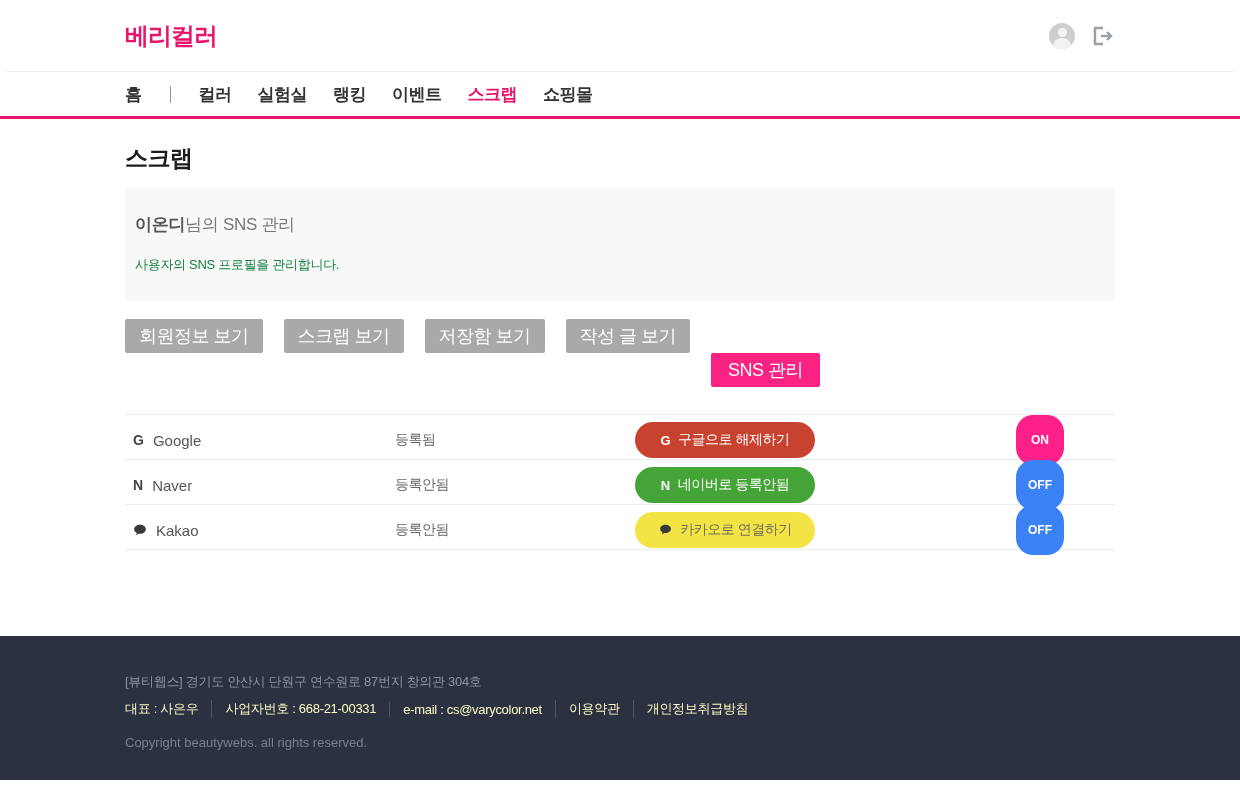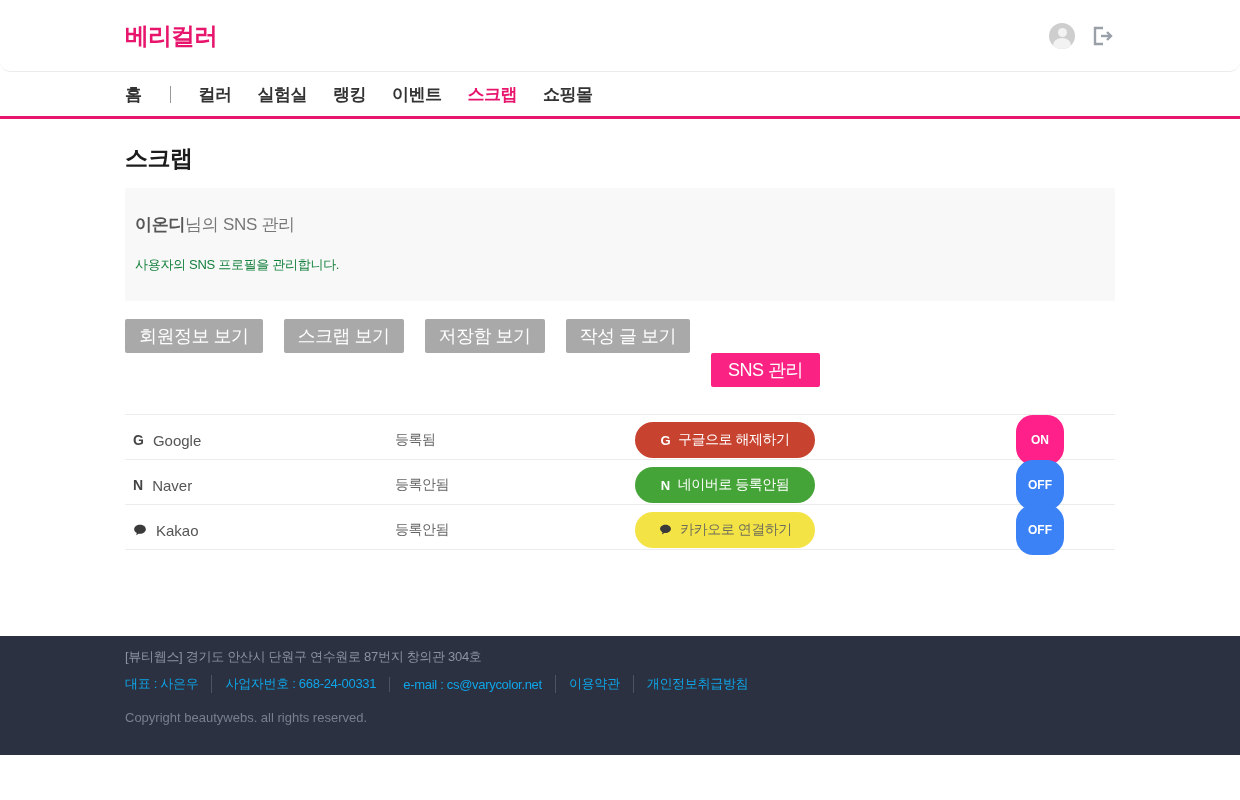--- a/index.html
+++ b/index.html
@@ -54,24 +54,24 @@
   .btn-naver  { background: #45a437; color: #fff; }
   .btn-kakao  { background: #f4e344; color: #6e6e5c; }
   .btn-kakao .kakao-icon { color: #3a3a3a; }
   .cell-toggle { display: flex; justify-content: center; }
   .toggle { width: 48px; height: 50px; border: none; border-radius: 17px; color: #fff; font-size: 12px; font-weight: bold;
             font-family: inherit; cursor: pointer; display:flex; align-items:center; justify-content:center; }
   .toggle.on  { background: #ff2189; }
   .toggle.off { background: #3b82f6; }
 
   
-  .footer { margin-top: 86px; background: #2b3140; padding: 12px 0 30px 0; }
+  .footer { margin-top: 86px; background: #2b3140; padding: 37px 0 30px 0; }
   .footer-line { font-size: 13px; color: #8b93a2; letter-spacing: -0.3px; }
   .footer-info { margin-top: 9px; display: flex; align-items: center; }
-  .footer-info .f-item { font-size: 13px; color: #0ea5e9; padding: 0 13px; border-left: 1px solid #4b5364; letter-spacing: -0.3px; }
+  .footer-info .f-item { font-size: 13px; color: #fef9c3; padding: 0 13px; border-left: 1px solid #4b5364; letter-spacing: -0.3px; }
   .footer-info .f-item:first-child { border-left: none; padding-left: 0; }
   .footer-info .f-link { cursor: pointer; }
   .footer-copy { margin-top: 17px; font-size: 13px; color: #787f8d; }
 </style>
 </head>
 <body>
 
 <div class="header">
   <div class="container header-inner">
     <div class="logo">베리컬러</div>
@@ -178,20 +178,20 @@
     </div>
 
   </div>
 </div>
 
 <div class="footer">
   <div class="container">
     <div class="footer-line">[뷰티웹스] 경기도 안산시 단원구 연수원로 87번지 창의관 304호</div>
     <div class="footer-info">
       <span class="f-item">대표 : 사은우</span>
-      <span class="f-item">사업자번호 : 668-24-00331</span>
+      <span class="f-item">사업자번호 : 668-21-00331</span>
       <span class="f-item">e-mail : cs@varycolor.net</span>
       <span class="f-item f-link">이용약관</span>
       <span class="f-item f-link">개인정보취급방침</span>
     </div>
     <div class="footer-copy">Copyright beautywebs. all rights reserved.</div>
   </div>
 </div>
 
 </body></html>

